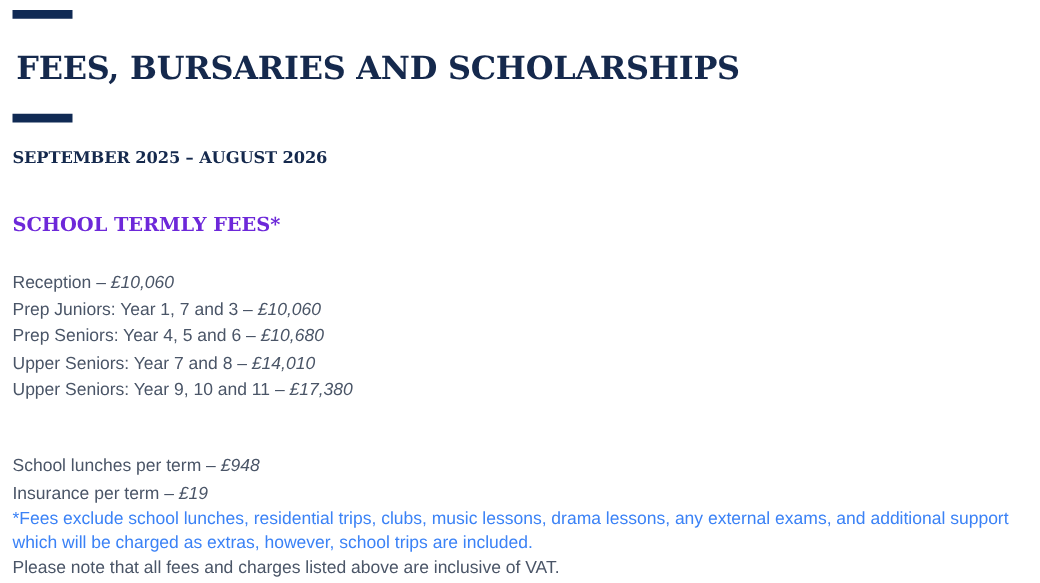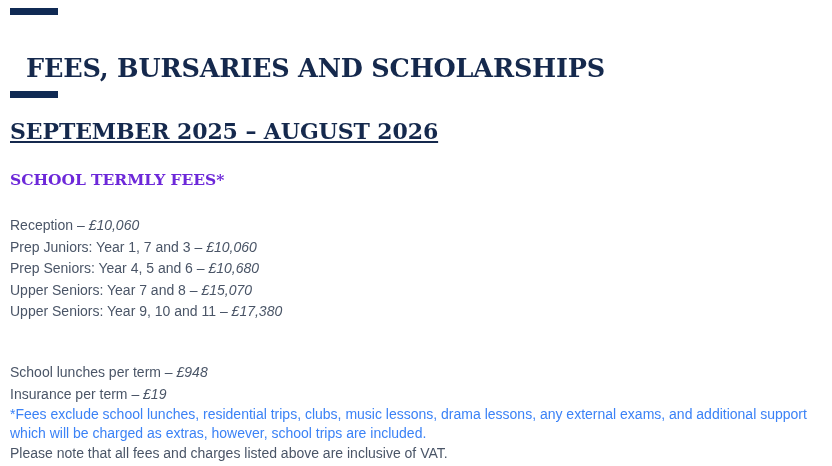--- a/index.html
+++ b/index.html
@@ -36,42 +36,41 @@
   }
   .accent-bar-mid {
     position: absolute;
     left: 10px;
     top: 91px;
   }
   h1.page-title {
     position: absolute;
     left: 10px;
     top: 39px;
-    margin: 16px;
+    margin: 3px;
     font-family: "DejaVu Serif", "Liberation Serif", serif;
     font-weight: bold;
     font-size: 25.5px;
     letter-spacing: -0.2px;
     color: #15294d;
     line-height: 1.05;
     white-space: nowrap;
   }
   h2.page-subtitle {
     position: absolute;
     left: 10px;
     top: 120px;
     margin: 0;
     font-family: "DejaVu Serif", "Liberation Serif", serif;
     font-weight: bold;
-    font-size: 22px;
+    font-size: 13px;
     letter-spacing: -0.1px;
     color: #15294d;
     line-height: 1.05;
     white-space: nowrap;
-    text-decoration: underline;
   }
   h3.section-heading {
     position: absolute;
     left: 10px;
     top: 172px;
     margin: 0;
     font-family: "DejaVu Serif", "Liberation Serif", serif;
     font-weight: bold;
     font-size: 15.5px;
     letter-spacing: -0.05px;
@@ -164,21 +163,21 @@
       <span class="fee-amount">£10,060</span>
     </li>
     <li class="fee-row">
       <span class="fee-label">Prep Seniors: Year 4, 5 and 6</span>
       <span class="dash">–</span>
       <span class="fee-amount">£10,680</span>
     </li>
     <li class="fee-row">
       <span class="fee-label">Upper Seniors: Year 7 and 8</span>
       <span class="dash">–</span>
-      <span class="fee-amount">£15,070</span>
+      <span class="fee-amount">£14,010</span>
     </li>
     <li class="fee-row">
       <span class="fee-label">Upper Seniors: Year 9, 10 and 11</span>
       <span class="dash">–</span>
       <span class="fee-amount">£17,380</span>
     </li>
   </ul>
 
   <ul class="extras-list">
     <li class="extra-row">

